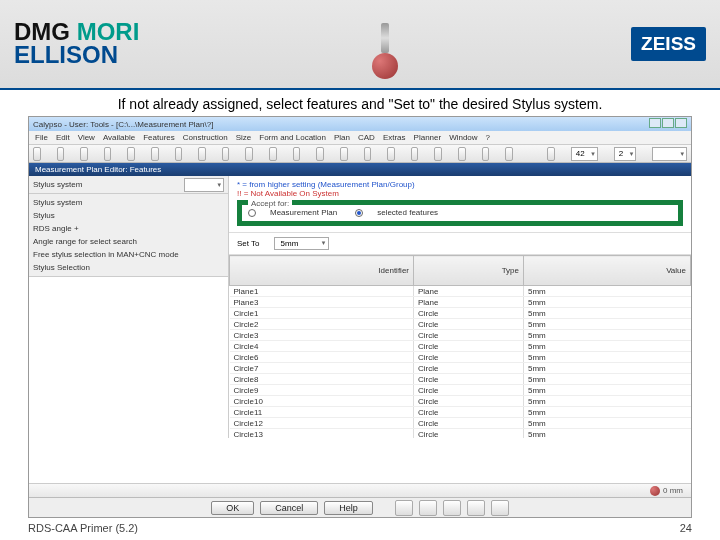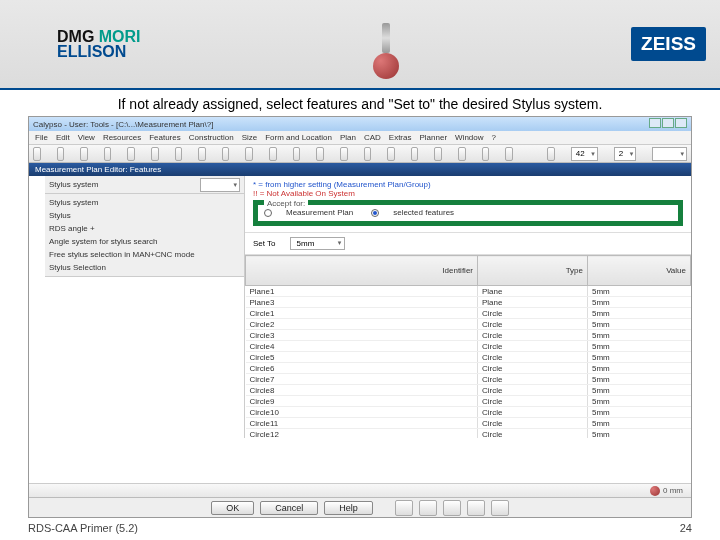--- a/index.html
+++ b/index.html
@@ -1,57 +1,57 @@
 <!DOCTYPE html>
 <html><head>
 <meta charset="utf-8">
 <style>
   * { box-sizing: border-box; margin: 0; padding: 0; }
   body { width: 720px; height: 540px; font-family: Arial, sans-serif; background: #fff; position: relative; overflow: hidden; }
   .banner { height: 90px; background: linear-gradient(#e8e8e8,#dcdcdc); border-bottom: 2px solid #004a8f; display: flex; align-items: center; justify-content: space-between; padding: 0 14px; position: relative; }
-  .brand-left { font-weight: 900; font-size: 16px; color: #111; line-height: 0.95; margin-left: 43px; }
+  .brand-left { font-weight: 900; font-size: 24px; color: #111; line-height: 0.95; }
   .brand-left .mori { color: #009b8b; }
   .brand-left .ellison { color: #004a8f; display: block; }
   .probe { width: 50px; height: 70px; display: flex; flex-direction: column; align-items: center; justify-content: flex-end; }
   .probe .shaft { width: 8px; height: 30px; background: linear-gradient(#999,#ddd,#999); border-radius: 2px; }
   .probe .ball { width: 26px; height: 26px; border-radius: 50%; background: radial-gradient(circle at 30% 30%, #d77,#933); }
   .brand-right { background: #004a8f; color: #fff; font-weight: 700; font-size: 19px; padding: 6px 10px; border-radius: 2px; }
   .caption { text-align: center; font-size: 14px; padding: 6px 0 4px; border-radius: 7px; }
   .app { margin: 0 28px; border: 1px solid #999; background: #fff; height: 402px; display: flex; flex-direction: column; font-size: 9px; }
   .titlebar { background: linear-gradient(#cbe3fb,#a8cdf2); height: 14px; display: flex; align-items: center; justify-content: space-between; padding: 0 4px; color: #333; font-size: 8px; }
   .win-ctrls span { display: inline-block; width: 12px; height: 10px; background: #dde9f7; border: 1px solid #6a8; margin-left: 1px; }
   .menubar { background: #f2f2f2; height: 14px; display: flex; align-items: center; gap: 8px; padding: 0 6px; font-size: 8px; color: #333; border-bottom: 1px solid #ccc; }
   .toolbar1 { height: 18px; background: linear-gradient(#f8f8f8,#e4e4e4); border-bottom: 1px solid #bbb; display: flex; align-items: center; gap: 16px; padding: 0 4px; }
   .tbtn { width: 16px; height: 14px; background: linear-gradient(#fff,#ddd); border: 1px solid #aaa; border-radius: 2px; }
   .combo { height: 14px; background: #fff; border: 1px solid #aaa; font-size: 8px; padding: 0 12px 0 4px; display: inline-flex; align-items: center; position: relative; }
   .combo::after { content: "▾"; position: absolute; right: 2px; font-size: 7px; color: #666; }
   .panelhead { background: linear-gradient(#2a5aa0,#1a3d70); color: #fff; height: 13px; font-size: 8px; padding: 0 6px; display: flex; align-items: center; }
   .body { display: flex; flex: 1; min-height: 0; }
-  .left { width: 200px; border-right: 1px solid #ccc; display: flex; flex-direction: column; margin-left: 16px; }
+  .left { width: 200px; border-right: 1px solid #ccc; display: flex; flex-direction: column; }
   .propbox { background: #efefef; padding: 2px 4px; border-bottom: 1px solid #ccc; }
   .proprow { display: flex; align-items: center; height: 13px; font-size: 8px; color: #333; }
   .proprow .lbl { flex: 1; }
   .right { flex: 1; display: flex; flex-direction: column; }
   .hints { padding: 4px 8px; font-size: 8px; color: #333; border-bottom: 1px solid #ddd; }
   .hints .blue { color: #2255cc; }
   .hints .red { color: #cc3333; }
   .fieldset { border: 5px solid #15803d; margin: 2px 0; padding: 3px 6px 4px; position: relative; }
   .fieldset .legend { position: absolute; top: -6px; left: 6px; background: #fff; padding: 0 3px; font-size: 8px; color: #555; }
   .radio-row { display: flex; gap: 18px; font-size: 8px; }
   .radio { display: inline-flex; align-items: center; gap: 14px; }
   .radio .dot { width: 8px; height: 8px; border: 1px solid #666; border-radius: 50%; display: inline-flex; align-items: center; justify-content: center; }
   .radio .dot.sel::after { content: ""; width: 4px; height: 4px; background: #2255cc; border-radius: 50%; }
   .setto { display: flex; align-items: center; gap: 14px; padding: 4px 8px; font-size: 8px; border-bottom: 1px solid #ddd; }
   .setto .val { border: 1px solid #aaa; padding: 1px 30px 1px 6px; background: #fff; position: relative; }
   .setto .val::after { content: "▾"; position: absolute; right: 3px; font-size: 7px; color: #666; }
   .grid { flex: 1; overflow: auto; }
   .grid table { width: 100%; border-collapse: collapse; font-size: 8px; }
   .grid th { background: linear-gradient(#f4f4f4,#e2e2e2); border: 1px solid #bbb; text-align: right; padding: 10px 4px; font-weight: 400; color: #333; }
   .grid td { border-bottom: 1px solid #eee; padding: 0 4px; height: 11px; color: #333; }
-  .grid td.id { width: 232px; border-right: 1px solid #ddd; }
+  .grid td.id { width: 184px; border-right: 1px solid #ddd; }
   .grid td.ty { width: 110px; border-right: 1px solid #ddd; }
   .status { height: 14px; background: linear-gradient(#f8f8f8,#e8e8e8); border-top: 1px solid #ccc; display: flex; align-items: center; justify-content: space-between; padding: 0 8px; font-size: 8px; color: #555; margin-top: 45px; }
   .status-ico { display: inline-block; width: 10px; height: 10px; border-radius: 50%; background: radial-gradient(circle at 30% 30%,#d77,#933); margin-right: 3px; vertical-align: middle; }
   .dlgbtns { height: 20px; background: #eee; border-top: 1px solid #bbb; display: flex; align-items: center; justify-content: center; gap: 6px; }
   .btn { background: linear-gradient(#fff,#ddd); border: 1px solid #888; border-radius: 2px; font-size: 9px; padding: 1px 14px; color: #222; text-align: right; }
   .dlgbtns .tbtn { width: 18px; height: 16px; }
   .footer { position: absolute; bottom: 6px; left: 28px; right: 28px; display: flex; justify-content: space-between; font-size: 11px; color: #444; }
 </style>
 </head>
 <body>
@@ -72,21 +72,21 @@
 
 <div class="app">
   <div class="titlebar">
     <span>Calypso - User: Tools - [C:\...\Measurement Plan\?]</span>
     <span class="win-ctrls"><span></span><span></span><span></span></span>
   </div>
   <div class="menubar">
     <span>File</span>
     <span>Edit</span>
     <span>View</span>
-    <span>Resources</span>
+    <span>Available</span>
     <span>Features</span>
     <span>Construction</span>
     <span>Size</span>
     <span>Form and Location</span>
     <span>Plan</span>
     <span>CAD</span>
     <span>Extras</span>
     <span>Planner</span>
     <span>Window</span>
     <span>?</span>
@@ -133,21 +133,21 @@
         <div class="proprow">
             <span class="lbl">Stylus system</span>
           </div>
         <div class="proprow">
             <span class="lbl">Stylus</span>
           </div>
         <div class="proprow">
             <span class="lbl">RDS angle +</span>
           </div>
         <div class="proprow">
-            <span class="lbl">Angle system for stylus search</span>
+            <span class="lbl">Angle range for select search</span>
           </div>
         <div class="proprow">
             <span class="lbl">Free stylus selection in MAN+CNC mode</span>
           </div>
         <div class="proprow">
             <span class="lbl">Stylus Selection</span>
           </div>
       </div>
     </div>
 
@@ -207,25 +207,20 @@
                 <td class="id">Circle3</td>
                 <td class="ty">Circle</td>
                 <td>5mm</td>
               </tr>
               <tr>
                 <td class="id">Circle4</td>
                 <td class="ty">Circle</td>
                 <td>5mm</td>
               </tr>
               <tr>
-                <td class="id">Circle5</td>
-                <td class="ty">Circle</td>
-                <td>5mm</td>
-              </tr>
-              <tr>
                 <td class="id">Circle6</td>
                 <td class="ty">Circle</td>
                 <td>5mm</td>
               </tr>
               <tr>
                 <td class="id">Circle7</td>
                 <td class="ty">Circle</td>
                 <td>5mm</td>
               </tr>
               <tr>

